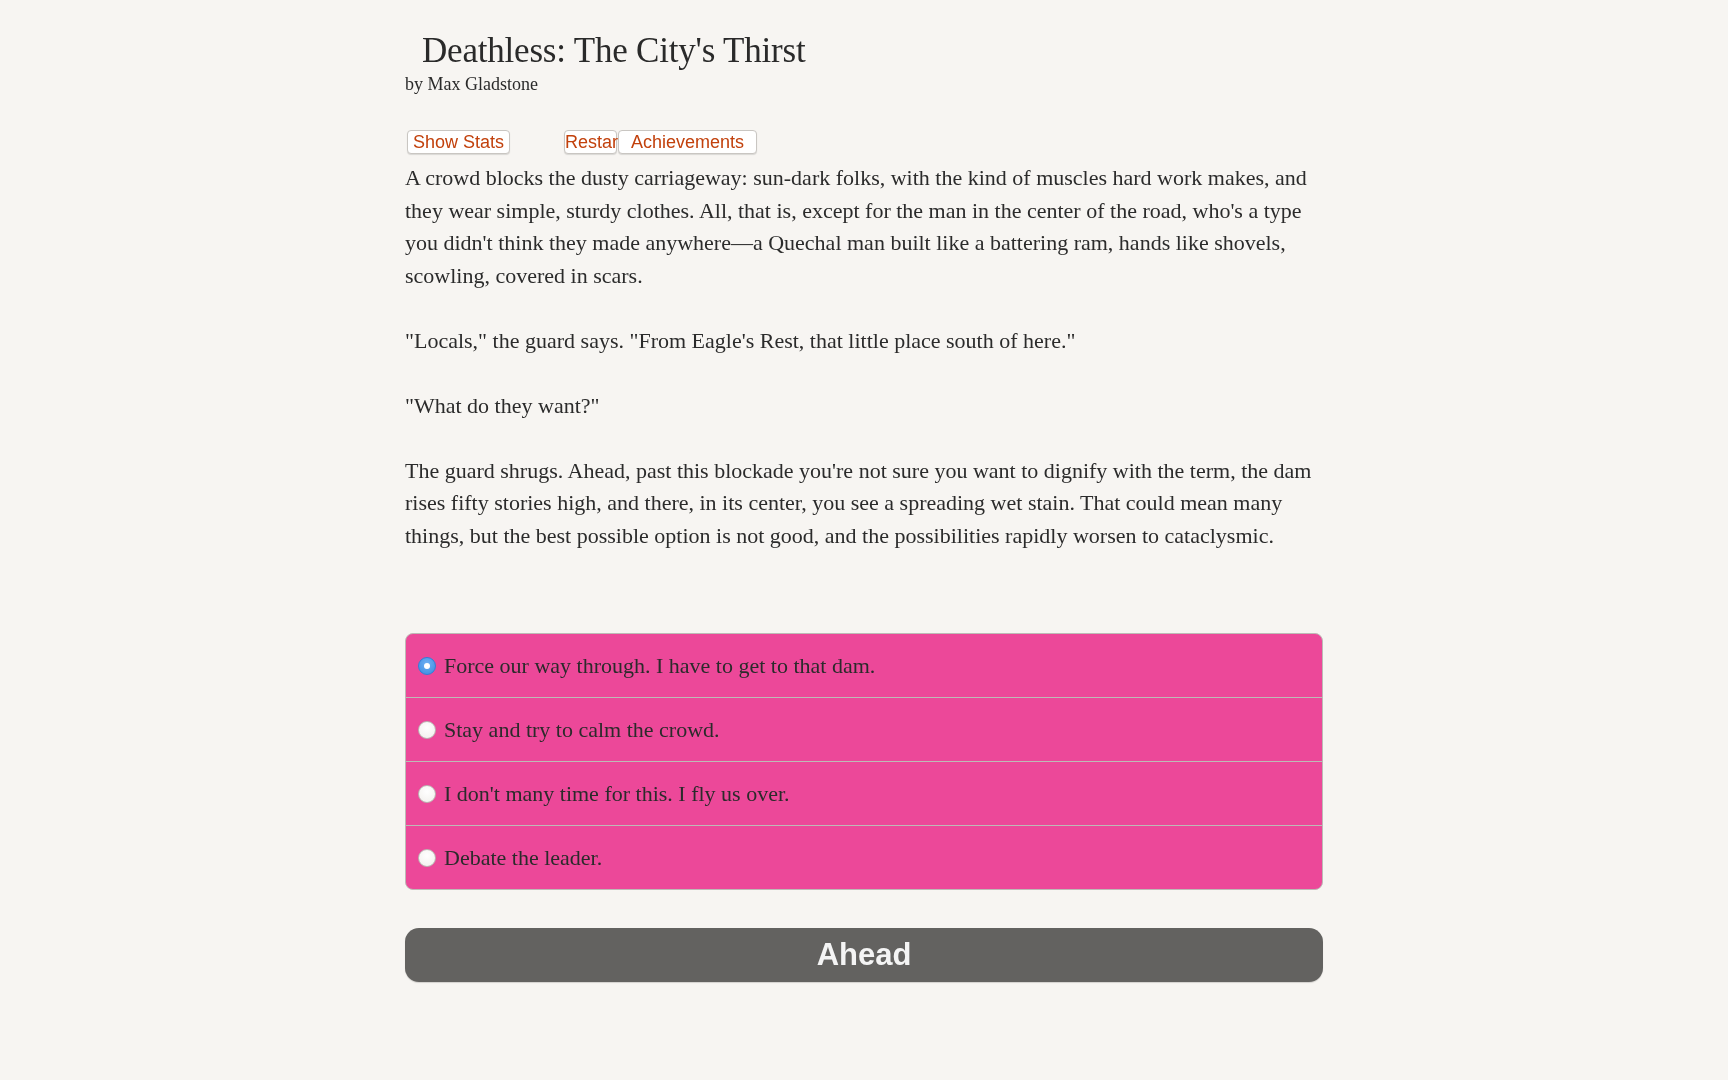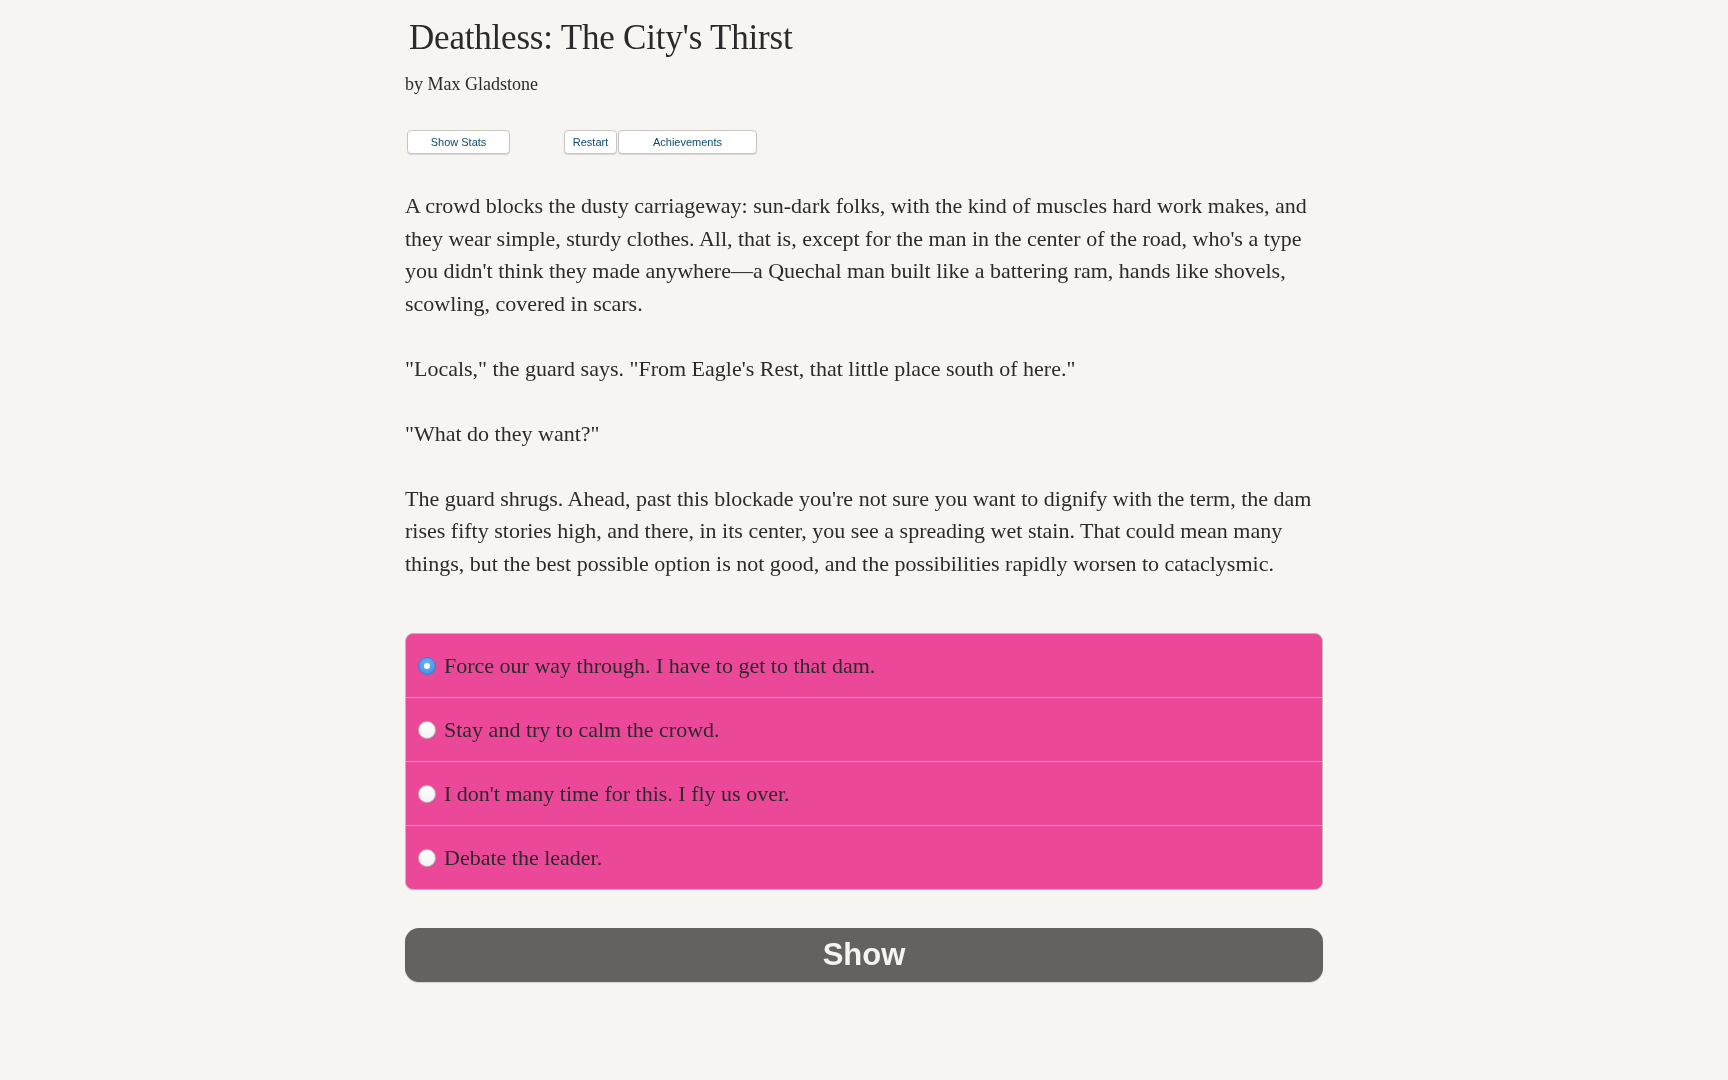--- a/index.html
+++ b/index.html
@@ -17,21 +17,21 @@
     .container {
       position: absolute;
       left: 405px;
       top: 0;
       width: 918px;
     }
     .title {
       position: absolute;
       left: 0;
       top: 14px;
-      margin: 4px;
+      margin: 17px;
       font-size: 35px;
       font-weight: normal;
       color: #2a2a2a;
       white-space: nowrap;
       letter-spacing: -0.2px;
     }
     .author {
       position: absolute;
       left: 0;
       top: 74px;
@@ -51,32 +51,32 @@
     .tool-btn {
       position: absolute;
       top: 0;
       height: 24px;
       box-sizing: border-box;
       background: #ffffff;
       border: 1px solid #c9c6c2;
       border-radius: 4px;
       box-shadow: 0 1px 1px rgba(0,0,0,0.12);
       font-family: "Liberation Sans", "DejaVu Sans", sans-serif;
-      font-size: 11px;
-      color: #0c4a6e;
+      font-size: 18px;
+      color: #c2410c;
       padding: 0;
       text-align: center;
       line-height: 22px;
       cursor: pointer;
       white-space: nowrap;
     }
     .story {
       position: absolute;
       left: 0;
-      top: 190px;
+      top: 162px;
       width: 918px;
       font-size: 22px;
       line-height: 32.5px;
       color: #2b2b2b;
       font-family: Liberation Serif, serif;
     }
     .story p {
       margin: 0 0 32.5px 0;
     }
     .choices {
@@ -187,15 +187,15 @@
     <label class="choice">
       <span class="radio"></span>
       <span class="choice-label">I don't many time for this. I fly us over.</span>
     </label>
     <label class="choice">
       <span class="radio"></span>
       <span class="choice-label">Debate the leader.</span>
     </label>
   </div>
 
-  <button class="next-btn">Show</button>
+  <button class="next-btn">Ahead</button>
 
 </div>
 
 </body></html>

